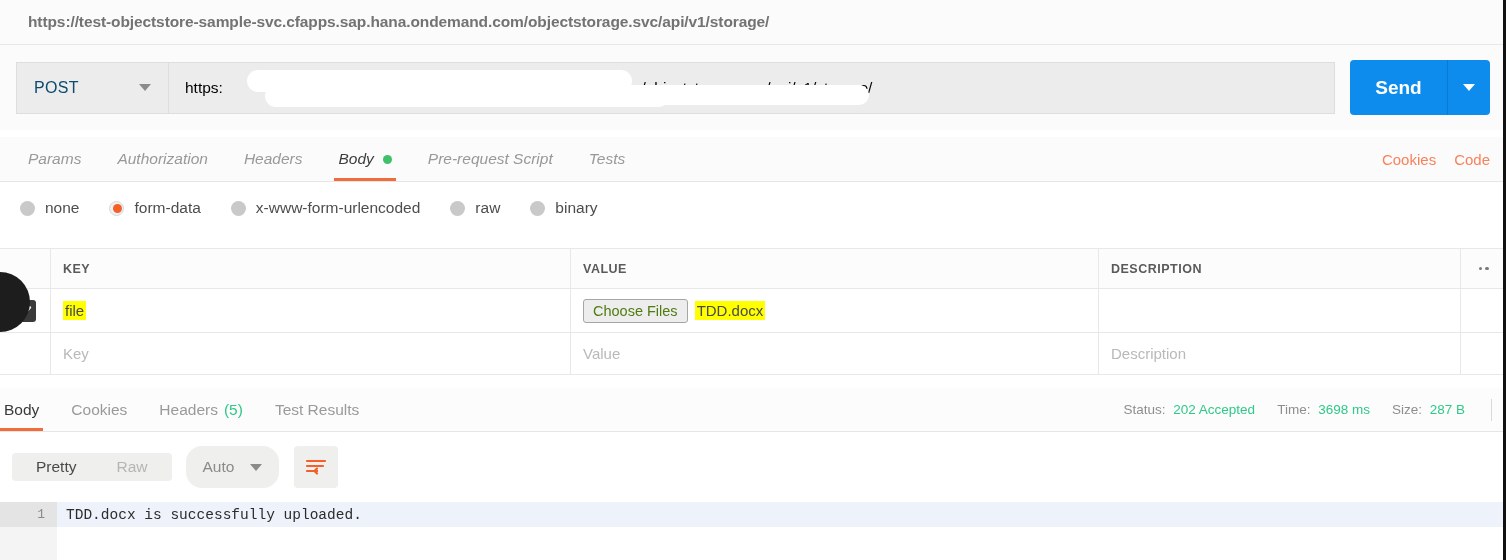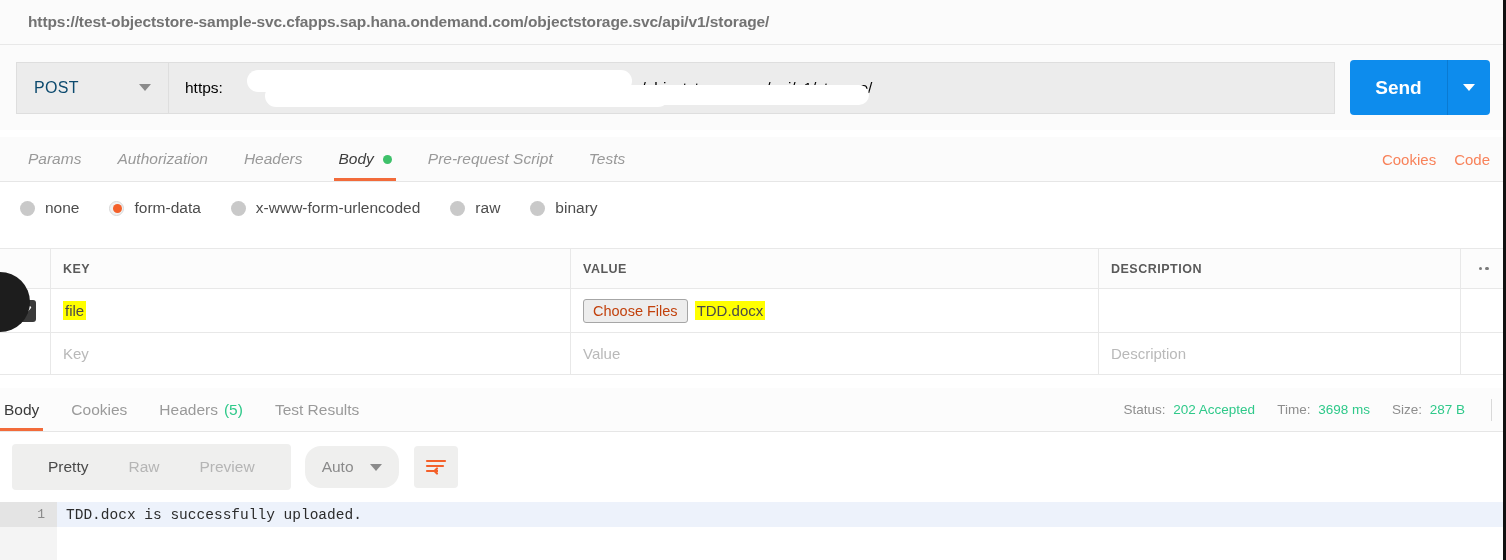--- a/index.html
+++ b/index.html
@@ -125,21 +125,21 @@
   .th { font-size:12.5px; font-weight:bold; color:#5a5a5a; letter-spacing:0.5px; }
   .ph { font-size:15px; color:#b9b9b9; }
   .chk {
     width:22px; height:22px; background:#3a3a3a; border-radius:3px;
     display:flex; align-items:center; justify-content:center;
   }
   .chk svg { display:block; }
   .hl { background:#ffff00; font-size:15px; color:#4a4a4a; padding:1px 2px; }
   .choose-btn {
     border:1px solid #a6a6a6; background:#ededed; border-radius:3px;
-    font-size:14.5px; color:#c2410c; padding:3px 9px;
+    font-size:14.5px; color:#4d7c0f; padding:3px 9px;
     font-family:"Liberation Sans", sans-serif;
   }
   .file-name { margin-left:7px; }
   .dots3 { display:flex; gap:3px; }
   .dots3 i { width:3.5px; height:3.5px; border-radius:50%; background:#7a7a7a; display:block; }
 
   
   .cursor-blob {
     position:absolute; left:-30px; top:272px; width:60px; height:60px;
     border-radius:50%; background:#1d1d1d; z-index:5;
@@ -171,21 +171,21 @@
   .stat .v { color:#2fc98a; margin-left:4px; }
   .stat-sep { width:1px; height:22px; background:#d9d9d9; margin-left:4px; }
 
   
   .res-toolbar {
     position:absolute; left:0; top:432px; width:1506px; height:70px;
     background:#ffffff; display:flex; align-items:center; padding-left:12px;
   }
   .seg {
     display:flex; align-items:center; background:#efefee; border-radius:4px;
-    height:46px; padding:0 16px;
+    height:28px; padding:0 4px;
   }
   .seg .s {
     padding:0 20px; font-size:15.5px; color:#b5b5b5; height:100%;
     display:flex; align-items:center;
   }
   .seg .s.active { color:#4a4a4a; }
   .auto-box {
     margin-left:14px; display:flex; align-items:center; gap:16px;
     background:#efefee; border-radius:16px; height:42px; padding:0 17px;
   }
@@ -385,21 +385,20 @@
         <span class="v">287 B</span>
       </div>
       <div class="stat-sep"></div>
     </div>
   </div>
 
   <div class="res-toolbar">
     <div class="seg">
       <div class="s active">Pretty</div>
       <div class="s">Raw</div>
-      <div class="s">Preview</div>
     </div>
     <div class="auto-box">
       <span class="a-label">Auto</span>
       <span class="caret-gray"></span>
     </div>
     <div class="wrap-btn">
       <svg width="22" height="18" viewBox="0 0 22 18">
         <path d="M2 3 H20" stroke="#f4602a" stroke-width="2.2" stroke-linecap="round"></path>
         <path d="M2 8 H18" stroke="#f4602a" stroke-width="2.2" stroke-linecap="round"></path>
         <path d="M2 13 H13 A3 3 0 1 1 13 13 L10 13" stroke="#f4602a" stroke-width="2.2" fill="none" stroke-linecap="round"></path>

